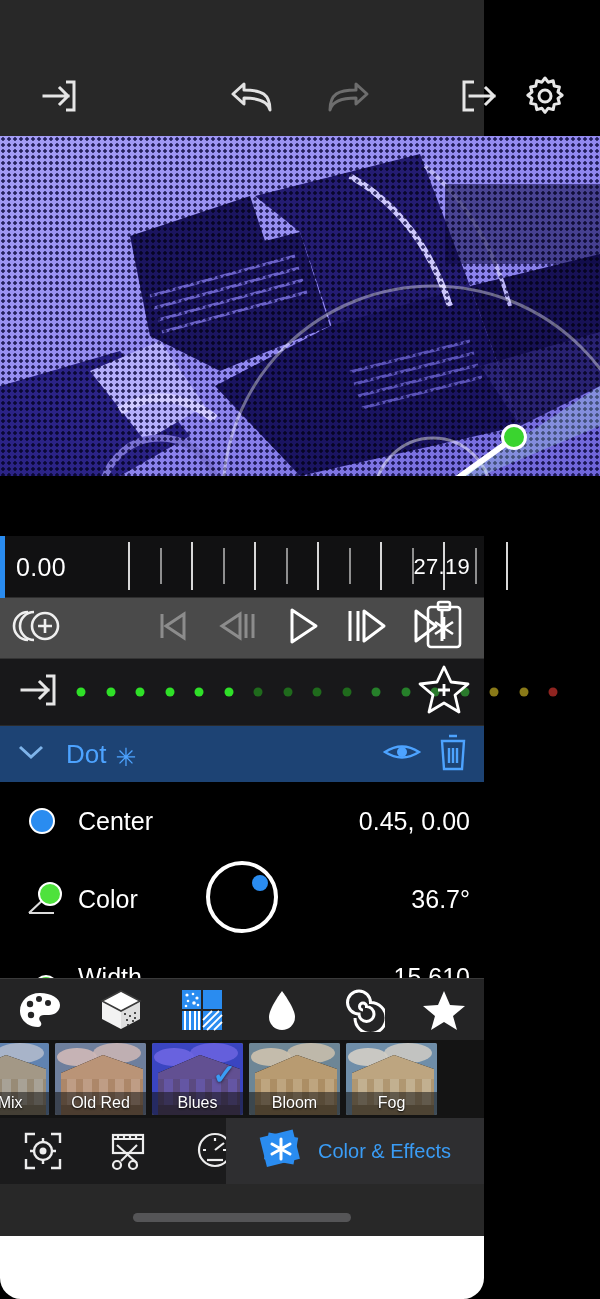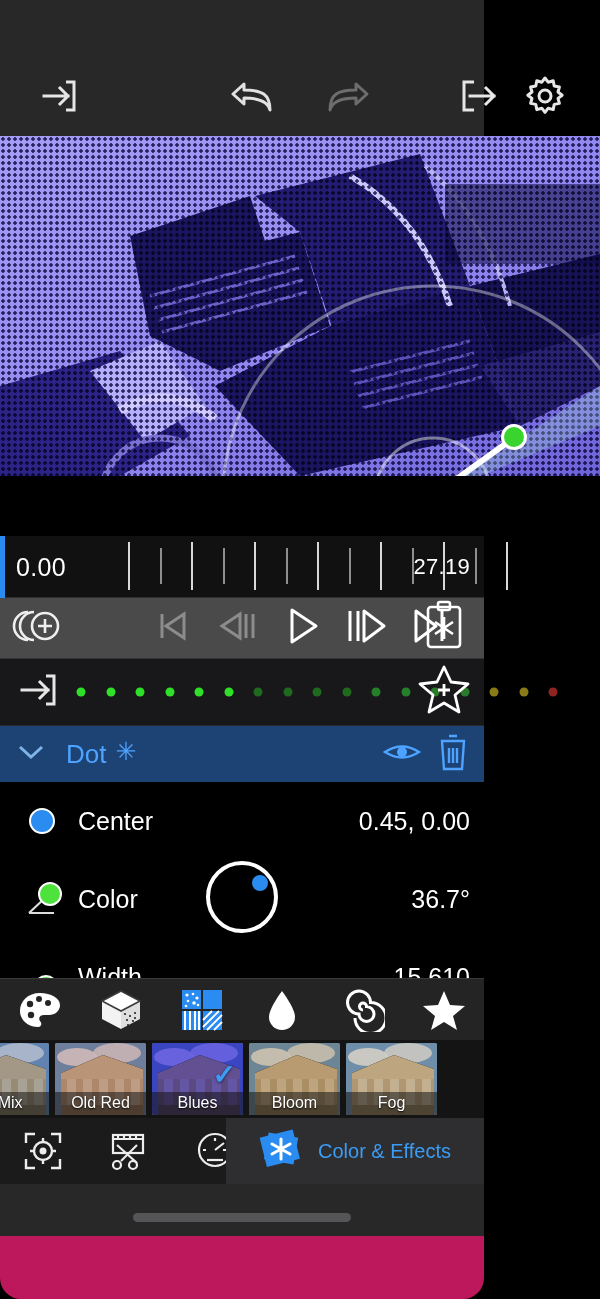--- a/index.html
+++ b/index.html
@@ -2,21 +2,21 @@
 <html><head>
 <meta charset="utf-8">
 <style>
   * { box-sizing: border-box; margin: 0; padding: 0; }
   html, body {
     width: 600px; height: 1299px;
     background: #000;
     font-family: "Liberation Sans", sans-serif;
     overflow: hidden;
   }
-  #app { position: relative; width: 484px; height: 1299px; background: #be185d; border-radius: 21px; }
+  #app { position: relative; width: 484px; height: 1299px; background: #ffffff; border-radius: 21px; }
 
   
   .statusbar { height: 60px; background: #282828; width: 100%; }
 
   
   .toolbar {
     height: 76px; background: #282828; width: 100%;
     display: flex; align-items: center; position: relative;
   }
   .tb-icon { position: absolute; top: 50%; transform: translateY(-50%); }
@@ -84,21 +84,21 @@
             transform: translate(-50%,-50%); }
 
   
   .fxheader {
     height: 56px; background: #1d4374; position: relative;
     display: flex; align-items: center;
   }
   .fx-chev { position: absolute; left: 16px; top: 50%; transform: translateY(-50%); }
   .fx-name {
     position: absolute; left: 66px; top: 50%; transform: translateY(-50%);
-    color: #4da3ff; font-size: 26px; display: flex; align-items: flex-start; gap: 9px;
+    color: #4da3ff; font-size: 26px; display: flex; align-items: flex-end; gap: 9px;
   }
   .fx-star-mark { color: #4da3ff; font-size: 25px; line-height: 1; }
   .fx-eye { position: absolute; right: 62px; top: 50%; transform: translateY(-50%); }
   .fx-trash { position: absolute; right: 14px; top: 50%; transform: translateY(-50%); }
 
   
   .params { background: #000; position: relative; height: 196px; overflow: hidden; }
   .prow { position: relative; height: 78px; display: flex; align-items: center; }
   .p-icon { position: absolute; left: 24px; top: 50%; transform: translateY(-50%);
             width: 40px; height: 40px; }

